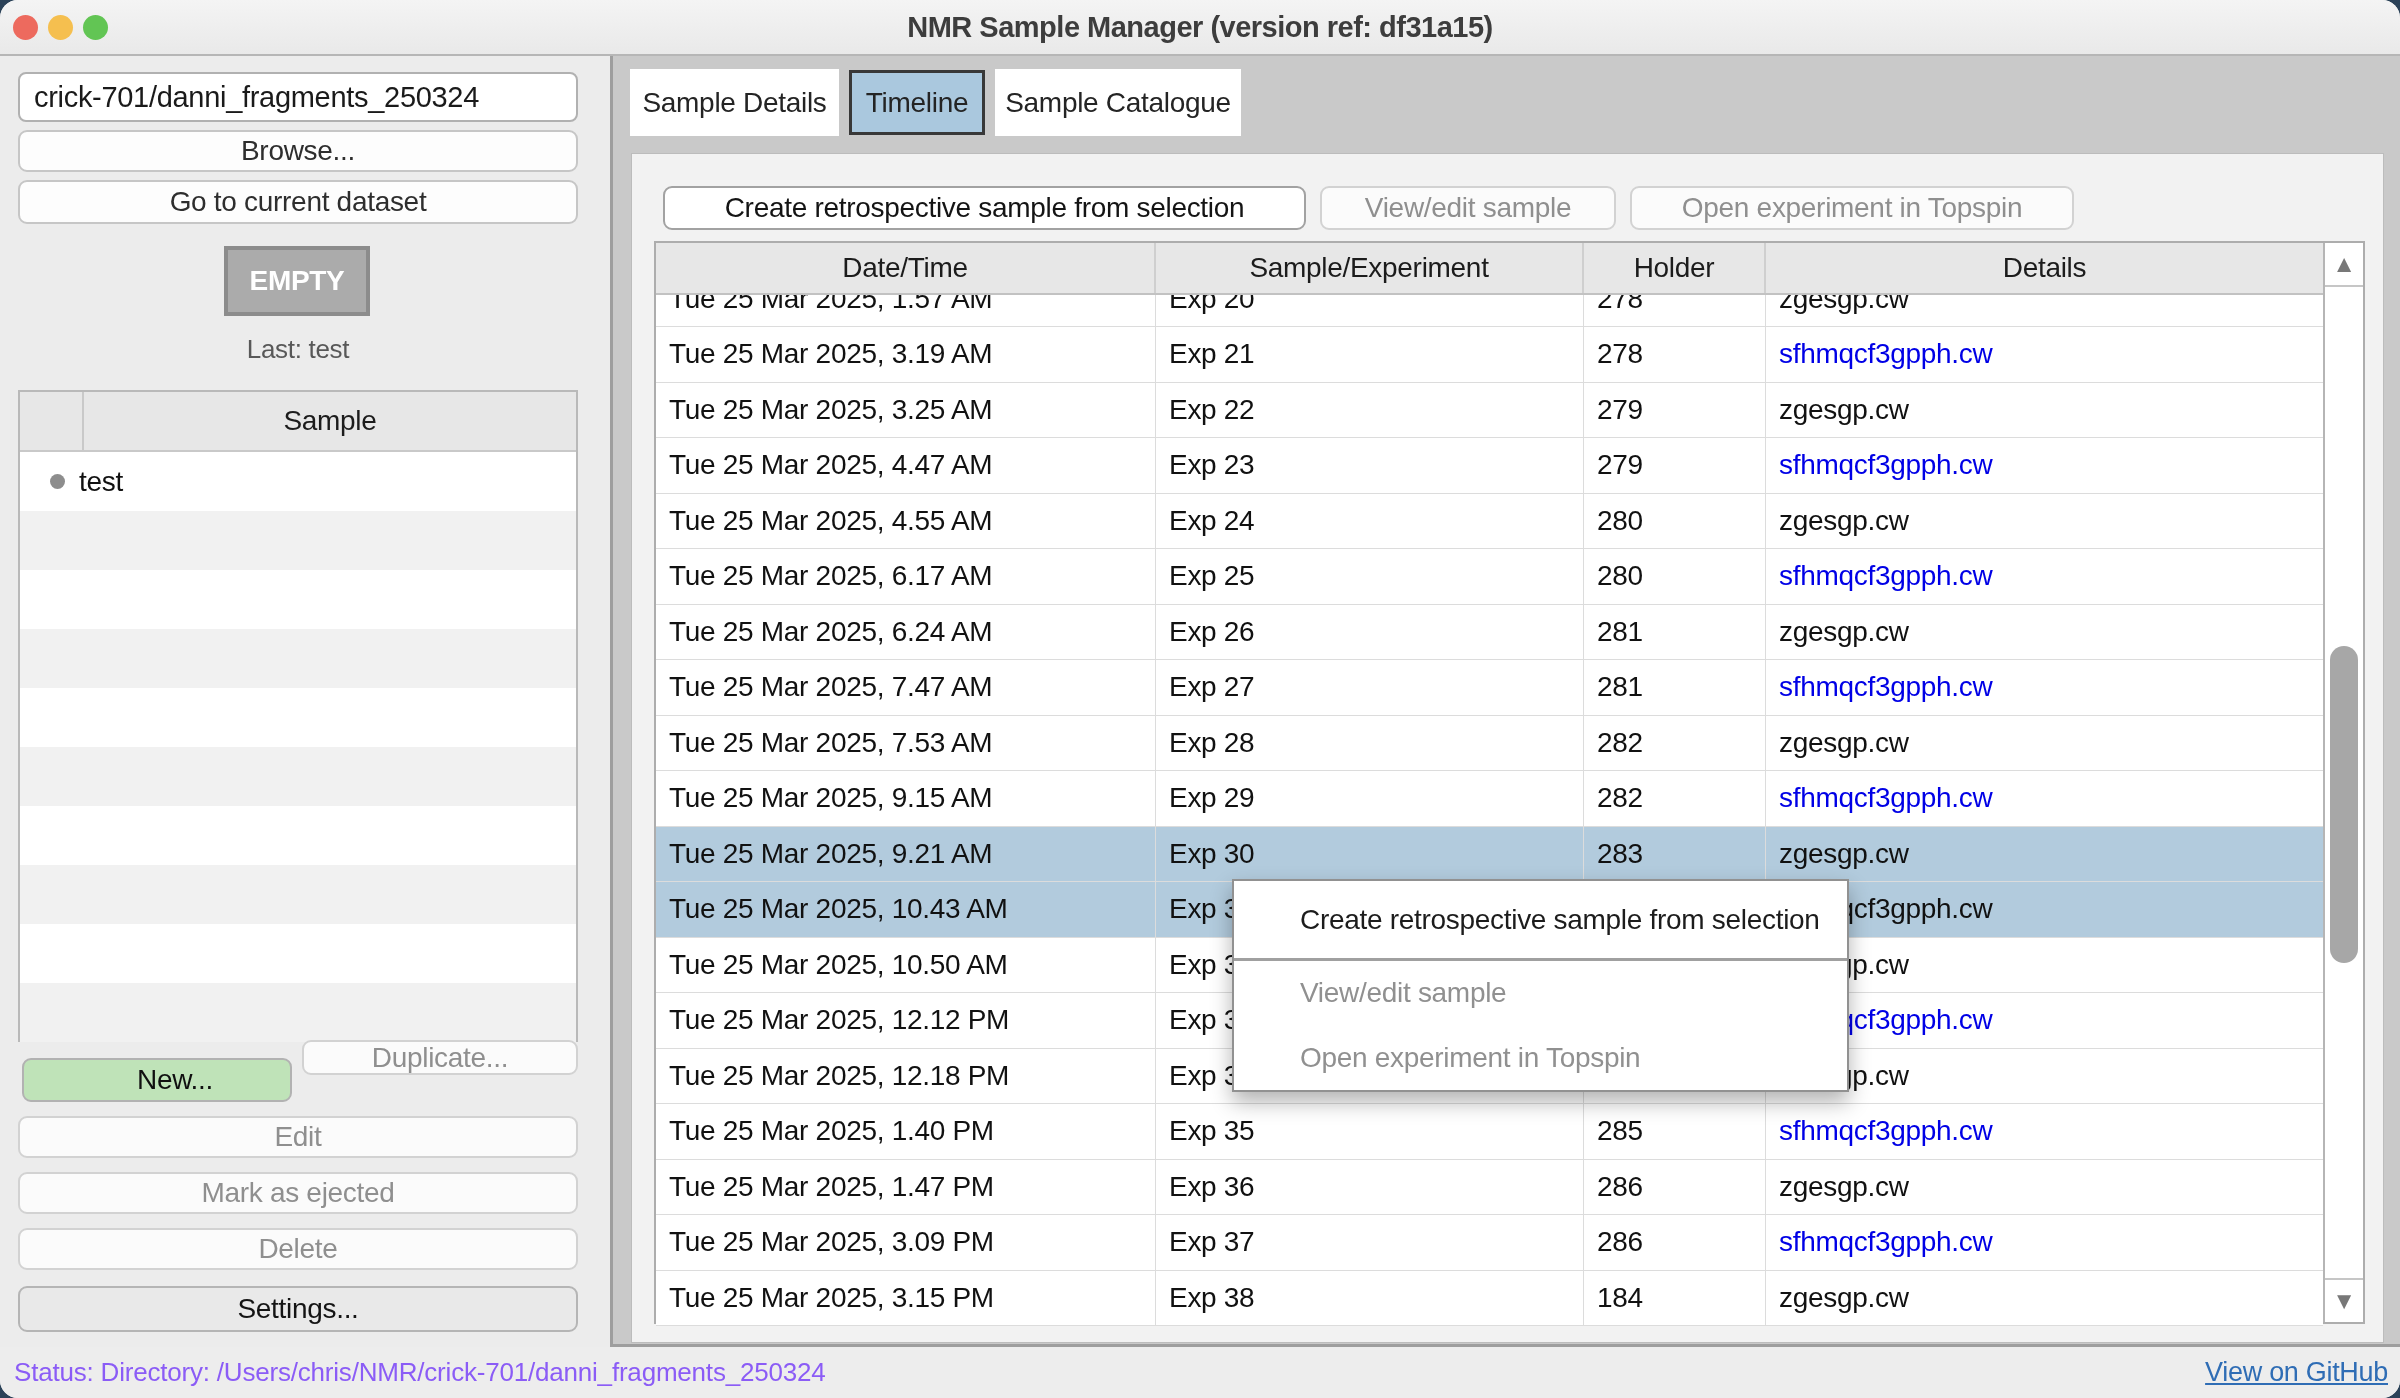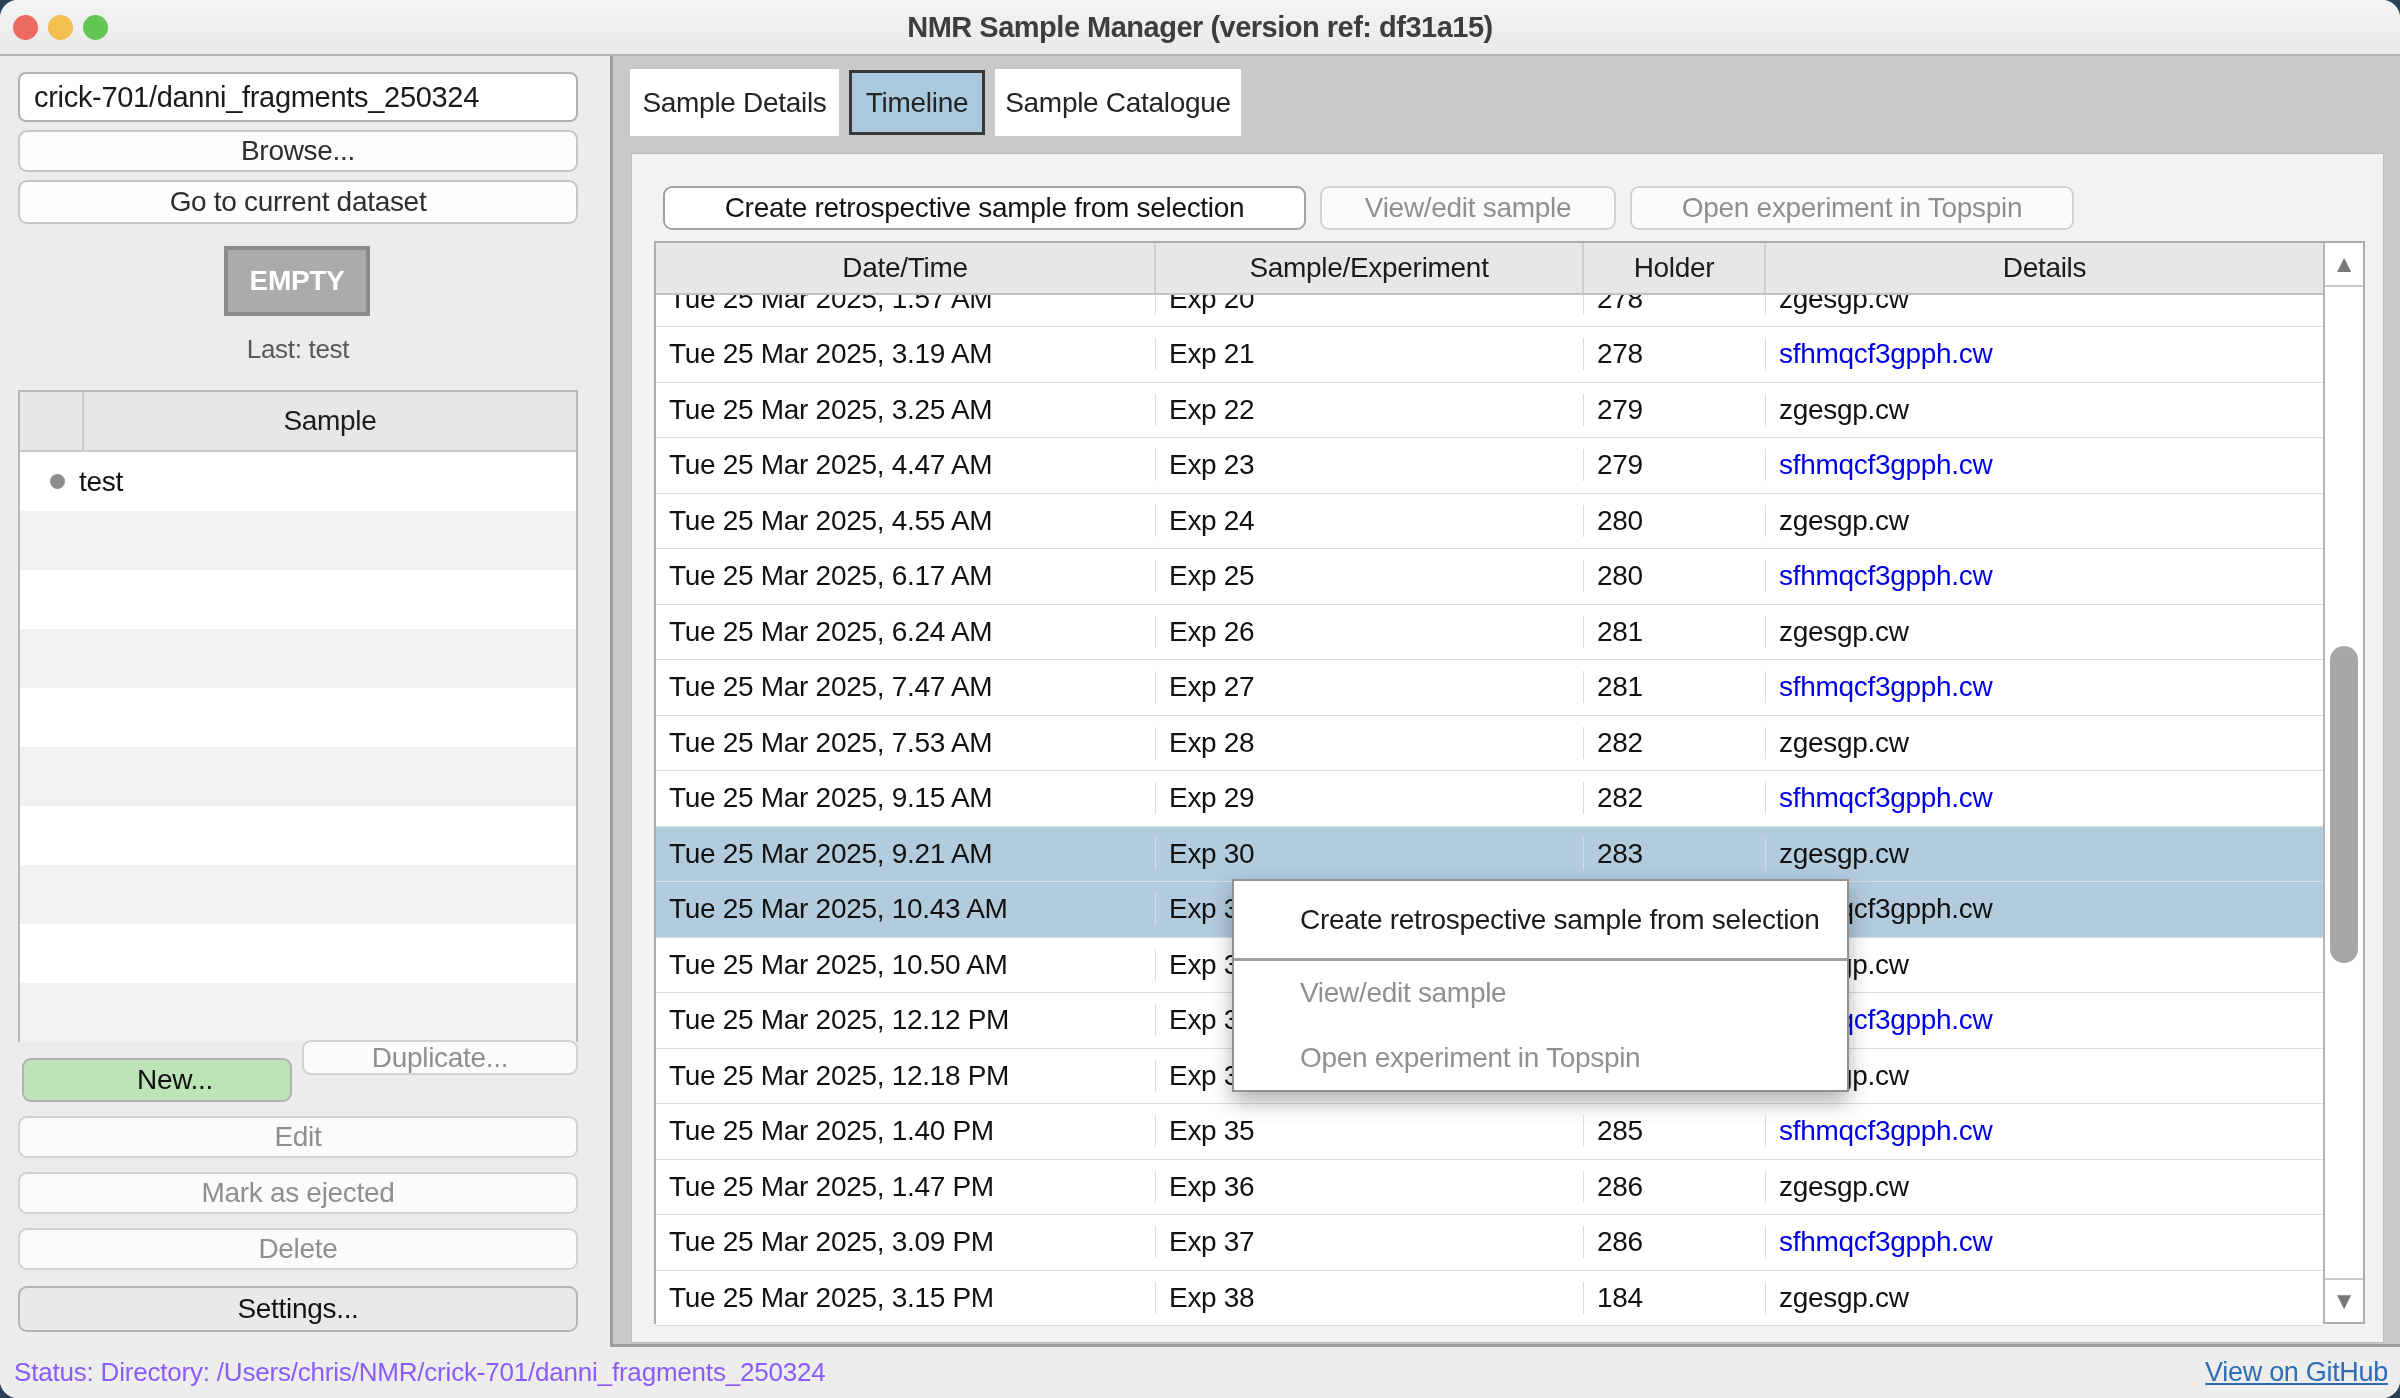--- a/index.html
+++ b/index.html
@@ -60,21 +60,21 @@
   
   .ttable{position:absolute;left:22px;top:87px;width:1711px;height:1083px;
     background:#6d28d9;border:2px solid #adadad;padding-left:20px;}
   .t-header{position:absolute;left:0;top:0;width:1667px;height:52px;background:#e7e7e7;
     border-bottom:2px solid #c2c2c2;display:flex;}
   .t-hcell{display:flex;align-items:center;justify-content:center;font-size:28px;
     color:#1c1c1c;border-right:2px solid #cfcfcf;}
   .t-hcell:last-child{border-right:none;}
   .t-rows{position:absolute;left:0;top:52px;width:1667px;}
   .row-clip{height:32px;overflow:hidden;}
-  .t-row{height:55.5px;display:flex;border-bottom:1.5px solid #dcdcdc;background:#fff;align-items:center;}
+  .t-row{height:55.5px;display:flex;border-bottom:1.5px solid #dcdcdc;background:#fff;}
   .t-cell{display:flex;align-items:center;padding-left:13px;font-size:28px;color:#111;
     border-right:1.5px solid #dcdcdc;white-space:nowrap;overflow:hidden;}
   .t-cell:last-child{border-right:none;}
   .c0{width:500px;}.c1{width:428px;}.c2{width:182px;}.c3{width:557px;}
   
   .sbar{position:absolute;right:0;top:0;width:40px;height:1079px;background:#fff;
     border-left:2px solid #b5b5b5;}
   .sb-btn{position:absolute;left:0;width:38px;height:44px;display:flex;
     align-items:center;justify-content:center;color:#787878;font-size:24px;background:#fff;}
   .sb-up{top:0;border-bottom:2px solid #c6c6c6;}

